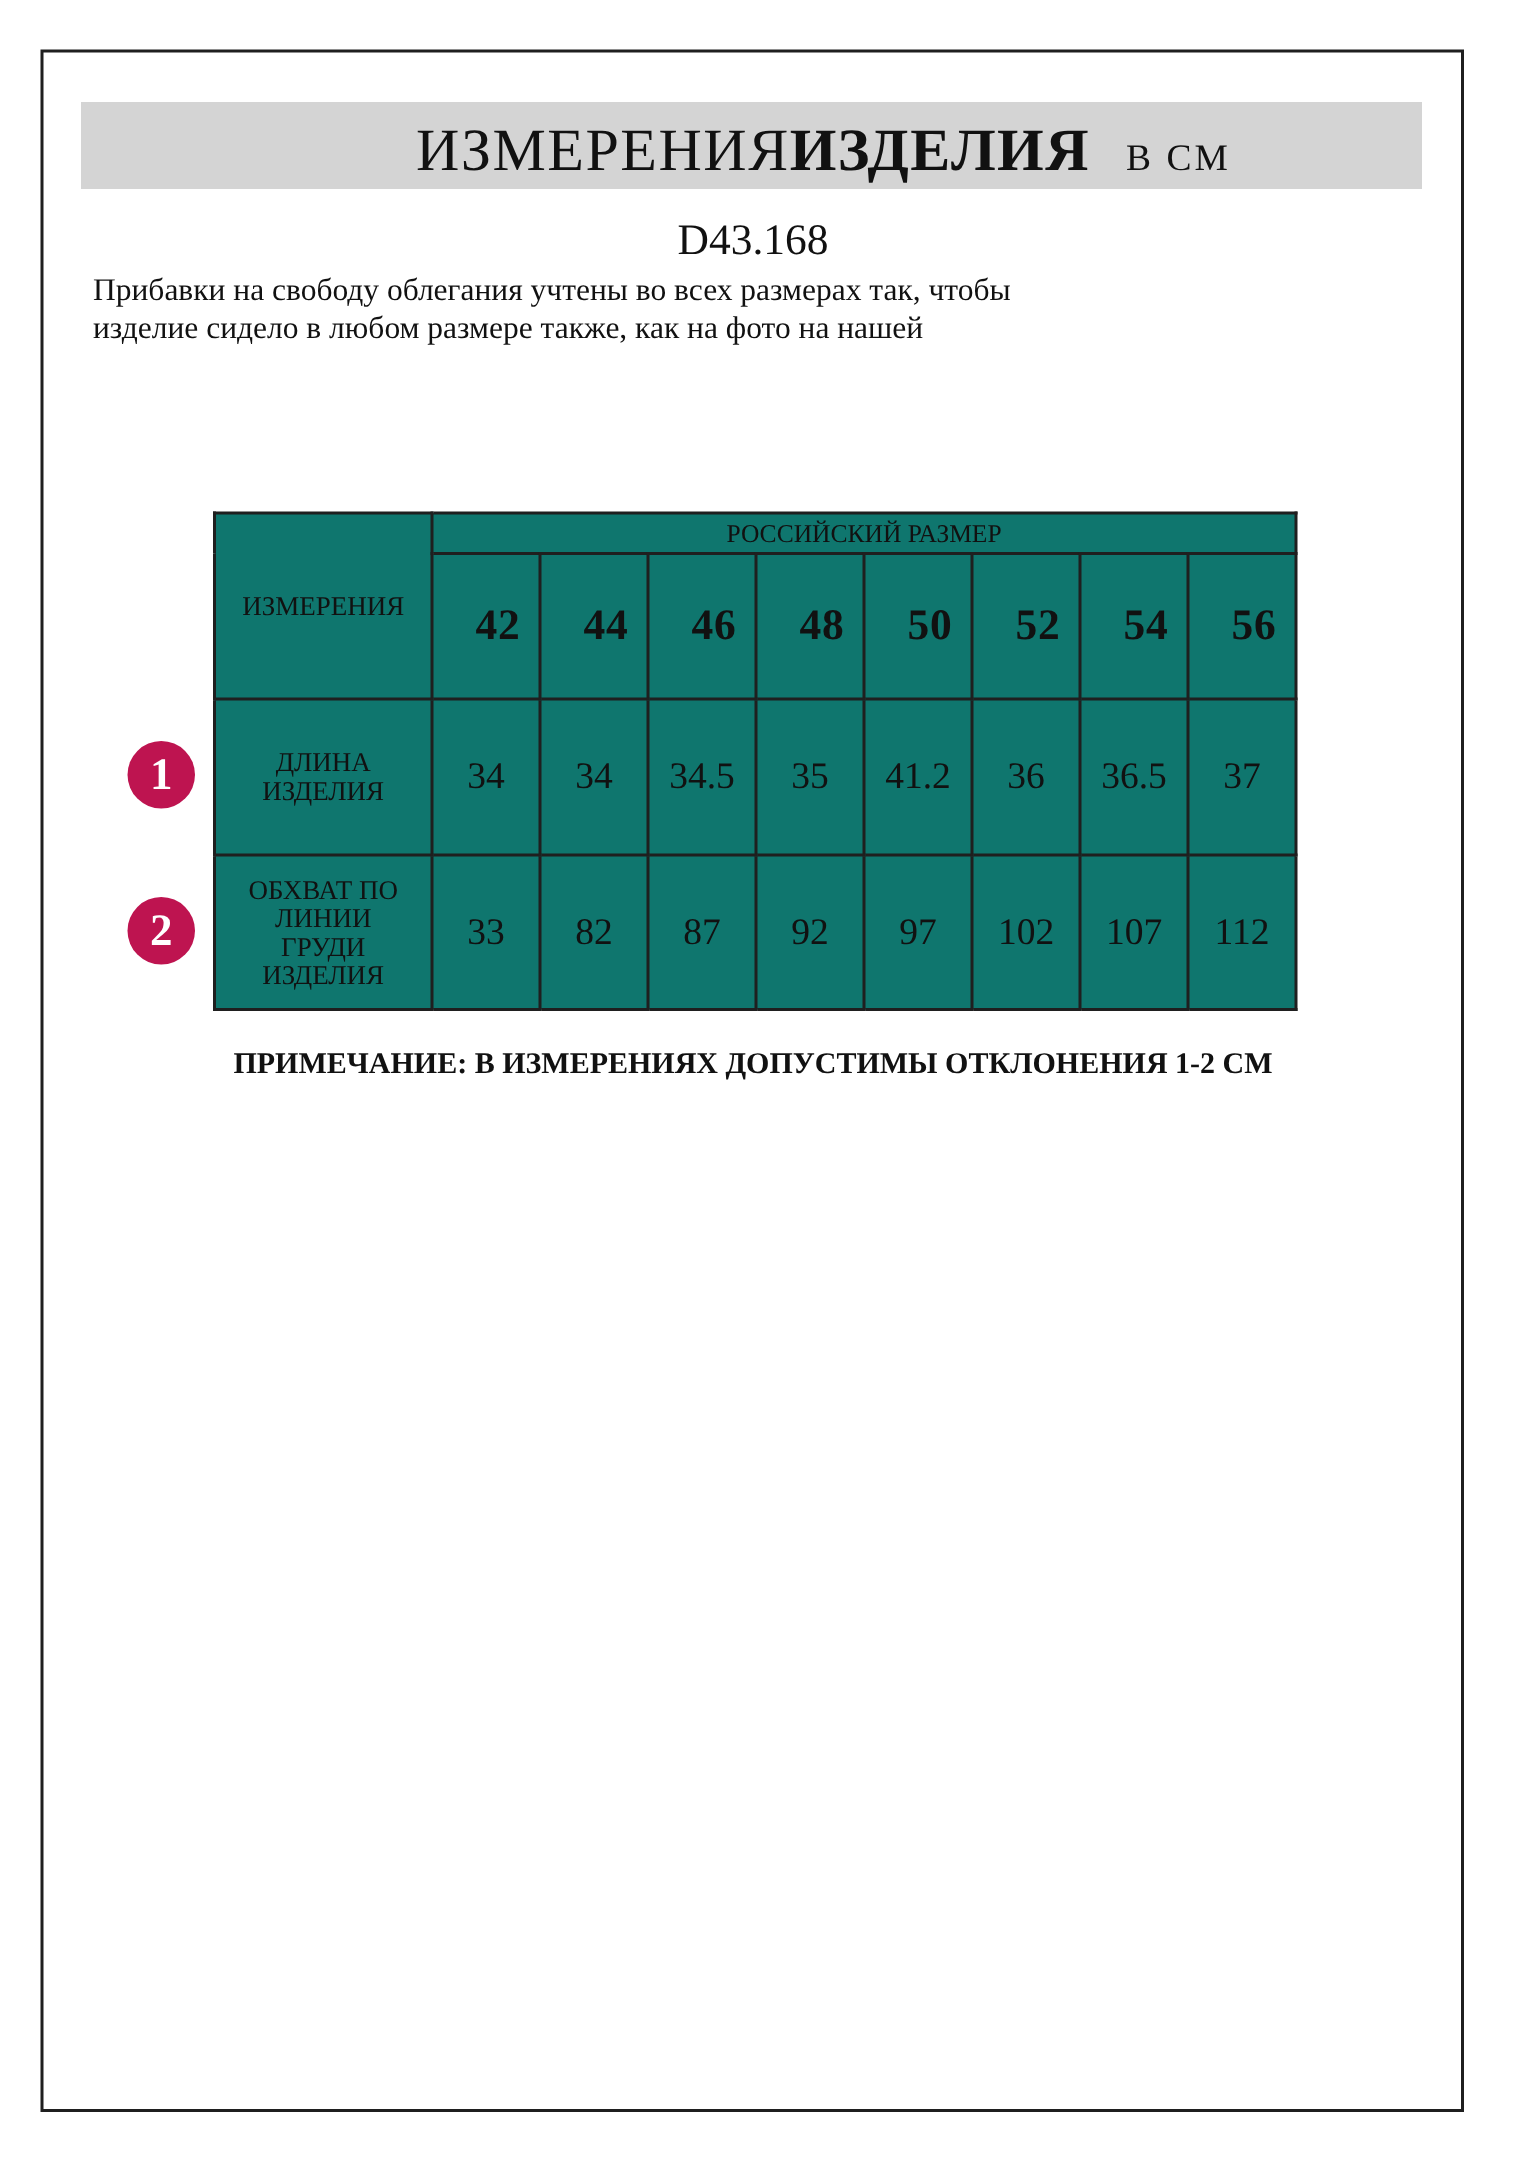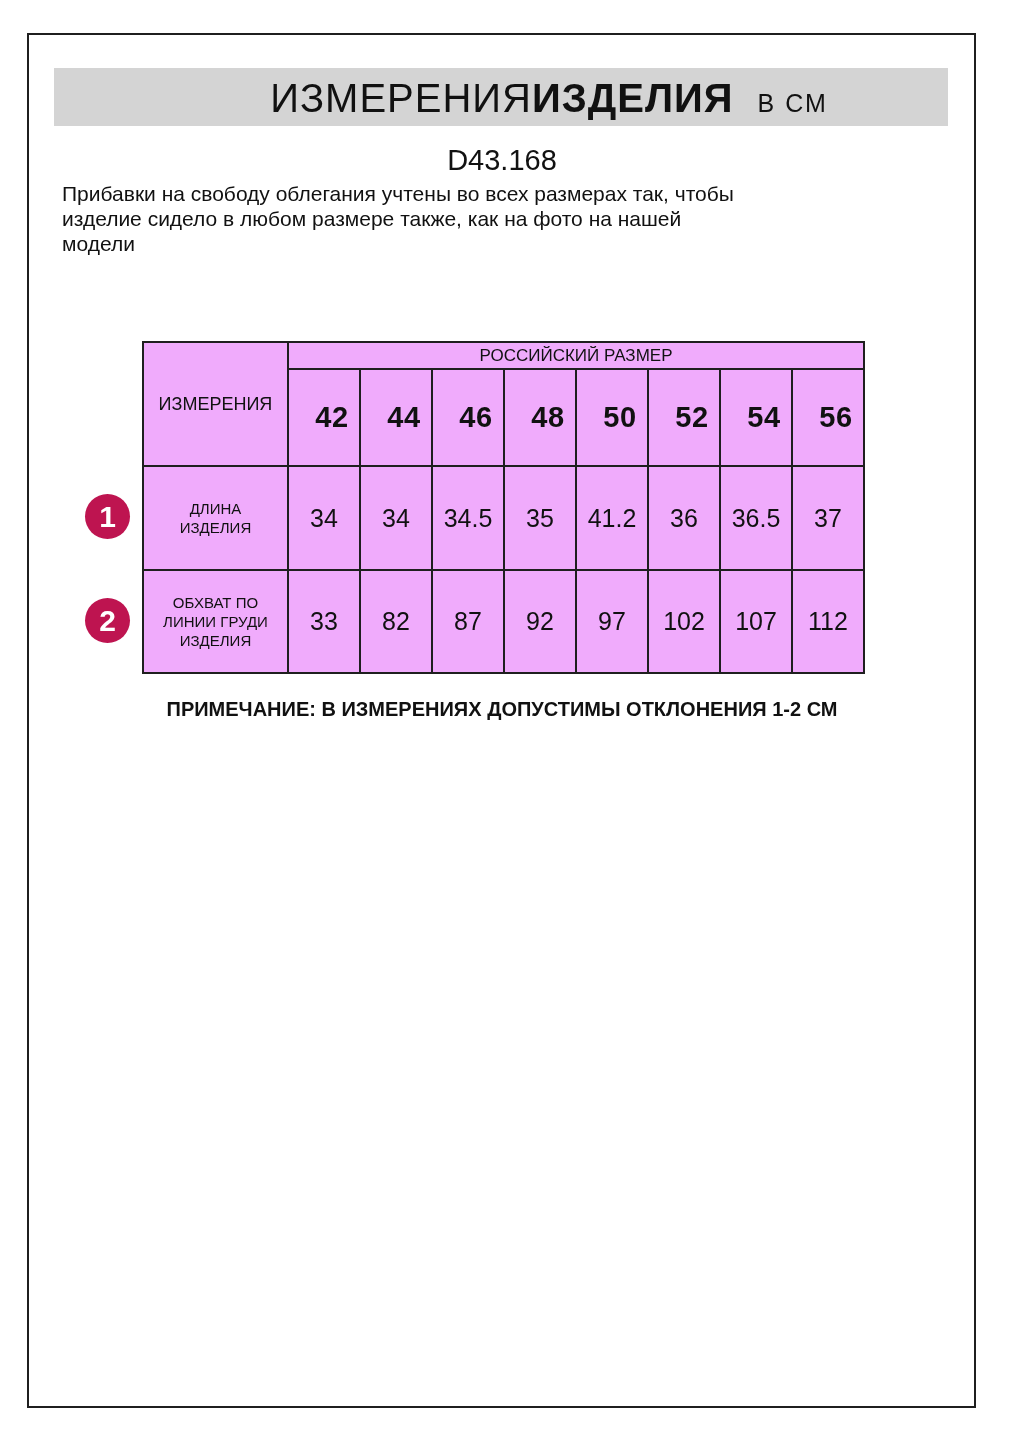--- a/index.html
+++ b/index.html
@@ -1,20 +1,20 @@
 <!DOCTYPE html>
 <html><head>
 <meta charset="utf-8">
 <style>
   html,body{margin:0;padding:0;background:#ffffff;}
   .screen{
     position:relative;
     width:1024px;height:1437px;
     background:#ffffff;
-    font-family:Liberation Sans, sans-serif;
+    font-family:Liberation Serif, serif;
     color:#111111;
     overflow:hidden;
   }
   .page-border{
     position:absolute;left:27px;top:33px;
     width:949px;height:1375px;
     box-sizing:border-box;
     border:2px solid #1f1f1f;
     background:#ffffff;
   }
@@ -40,32 +40,32 @@
   .para-1{top:181px;}
   .para-2{top:263px;}
   .size-table{
     position:absolute;left:142px;top:341px;
     border-collapse:collapse;table-layout:fixed;
   }
   .size-table td{
     border:2px solid #1f1f1f;
     text-align:center;vertical-align:middle;
     padding:0;box-sizing:border-box;
-    background:#f0abfc;
+    background:#0f766e;
   }
   td.col-measure{width:145px;}
   td.col-size{width:72px;}
   .row-group td{height:27px;}
   .row-sizes td{height:97px;padding-left:16px;}
   .row-data-1 td{height:104px;}
   .row-data-2 td{height:103px;}
   .group-header{font-size:17px;}
   .measure-header{font-size:18px;}
   .size-cell{font-size:29px;font-weight:bold;letter-spacing:0.5px;}
-  .row-label{font-size:15px;line-height:19px;}
+  .row-label{font-size:18px;line-height:19px;}
   .row-label .lbl{display:inline-block;max-width:112px;}
   .value-cell{font-size:25px;}
   .badge{
     position:absolute;left:85px;width:45px;height:45px;
     border-radius:50%;
     background:var(--badge,#be1450);
     color:#ffffff;font-size:30px;font-weight:bold;
     display:flex;align-items:center;justify-content:center;
     line-height:1;
   }
@@ -88,21 +88,20 @@
       <span class="title-w2">ИЗДЕЛИЯ</span>
       <span class="title-unit">В СМ</span>
     </div>
   </div>
 
   <div class="model-code">D43.168</div>
 
   <div class="para para-1">
     <div>Прибавки на свободу облегания учтены во всех размерах так, чтобы</div>
     <div>изделие сидело в любом размере также, как на фото на нашей</div>
-    <div>модели</div>
   </div>
 
 
   <table class="size-table">
     <tbody>
       <tr class="row-group">
         <td class="col-measure measure-header" rowspan="2">ИЗМЕРЕНИЯ</td>
         <td class="group-header" colspan="8">РОССИЙСКИЙ РАЗМЕР</td>
       </tr>
       <tr class="row-sizes">

